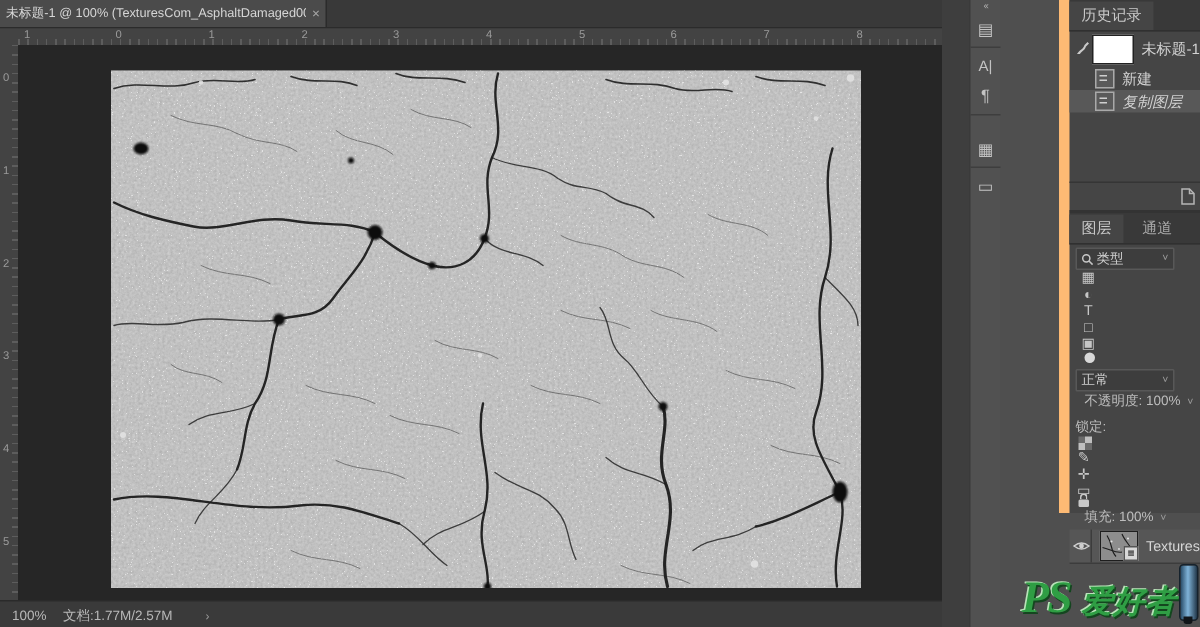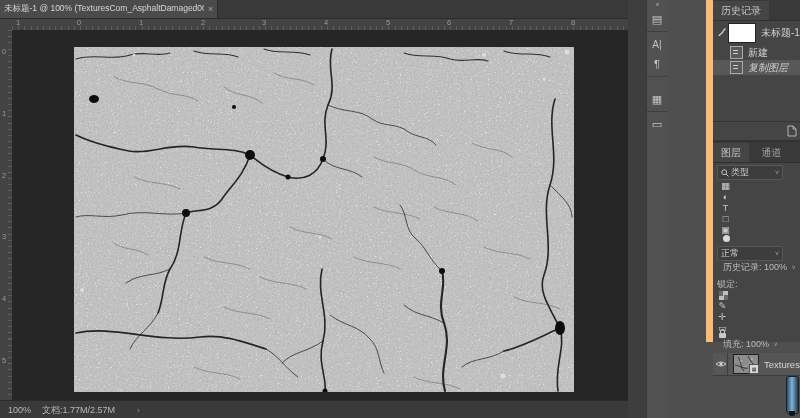--- a/index.html
+++ b/index.html
@@ -324,21 +324,21 @@
       <span class="fic">▣</span>
       <span class="pin"></span>
     </div>
 
     <div class="lrow">
       <span class="modebox">
         <span>正常</span>
         <span class="chev">˅</span>
       </span>
       <span class="opct">
-        <span>历史记录:</span>
+        <span>不透明度:</span>
         <span>100%</span>
         <span class="chev" style="margin-left:2px">˅</span>
       </span>
     </div>
 
     <div class="lrow">
       <span>锁定:</span>
       <span class="checker"></span>
       <span class="fic" style="margin-left:0;width:11px">✎</span>
       <span class="fic" style="margin-left:0;width:11px">✛</span>
@@ -372,16 +372,20 @@
         </svg>
         <span class="badge">▦</span>
       </span>
       <span class="lname">TexturesCom_AsphaltDam...</span>
     </div>
 
 
   </div>
 
   <div class="wm">
+    <div class="t1">
+      <span class="big">PS</span>
+      <span class="cn">爱好者</span>
+    </div>
   </div>
   <div class="wmbrush"></div>
 
 </div>
 
 </body></html>

